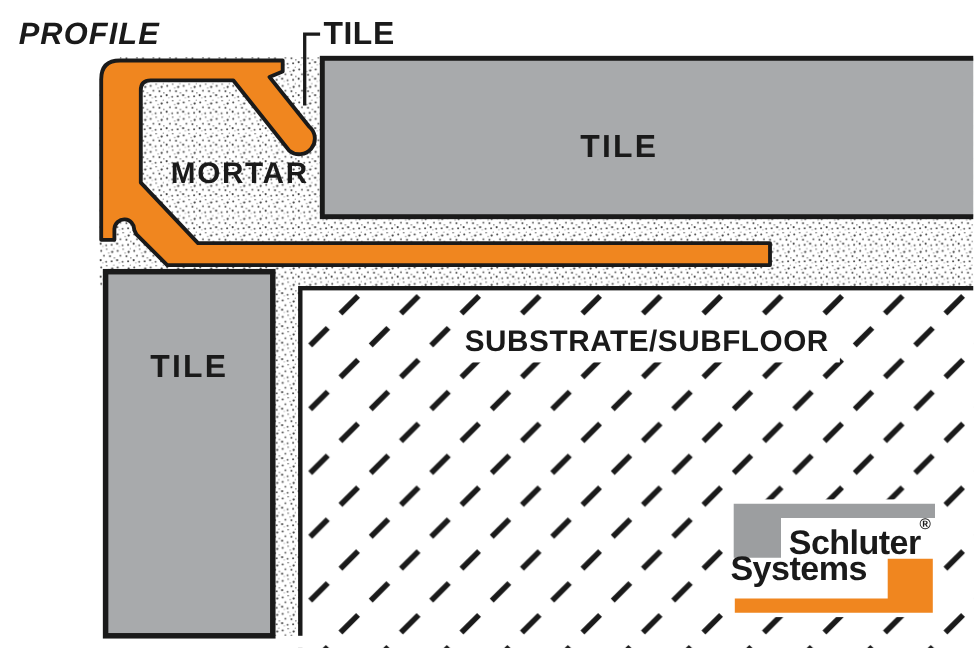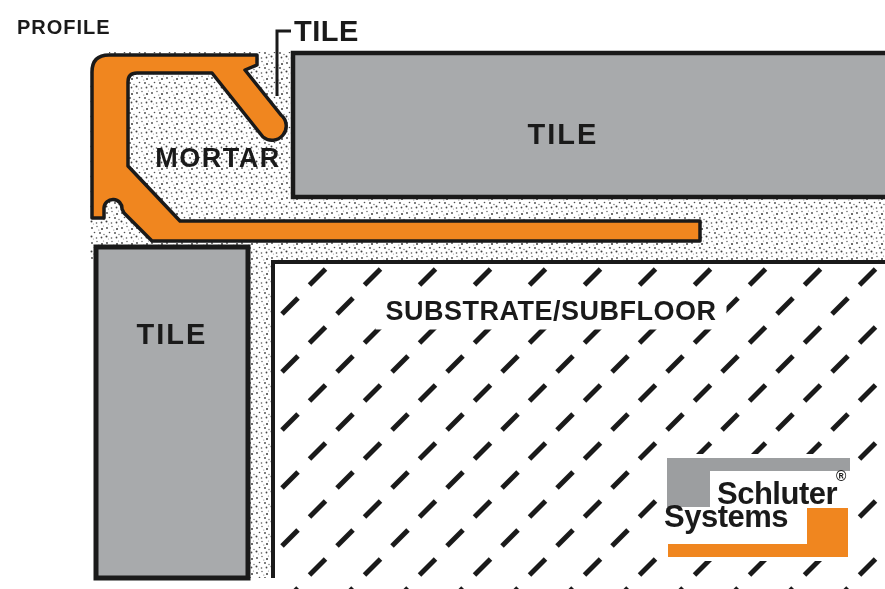--- a/index.html
+++ b/index.html
@@ -24,27 +24,27 @@
     position: absolute;
     color: var(--ink, #1a1a1a);
     font-weight: bold;
     white-space: nowrap;
     line-height: 1;
     user-select: none;
   }
   .lbl.centered {
     transform: translate(-50%, -50%);
   }
-  #profile-label  { left: 17px;  top: 17px;  font-size: 20px; letter-spacing: 1px; }
+  #profile-label  { left: 17px;  top: 17px;  font-size: 28px; letter-spacing: 1px; font-style: italic; }
   #grout-label    { left: 294px; top: 17px;  font-size: 29px; letter-spacing: 0.5px; }
   #mortar-label   { left: 204px; top: 158px; font-size: 27px; letter-spacing: 1.5px; margin-left: 14px; }
   #tile-top-label { left: 563px; top: 134px; font-size: 29px; letter-spacing: 2px; }
   #tile-left-label{ left: 172px; top: 334px; font-size: 29px; letter-spacing: 2px; }
   #substrate-label{
-    left: 551px; top: 311px; font-size: 27px; letter-spacing: 0.5px;
+    left: 588px; top: 311px; font-size: 27px; letter-spacing: 0.5px;
     background: #fff; padding: 5px 10px;
   }
   
   #logo {
     position: absolute;
     left: 662px; top: 454px;
     width: 192px; height: 107px;
     background: #fff;
   }
   #logo .logo-text {

